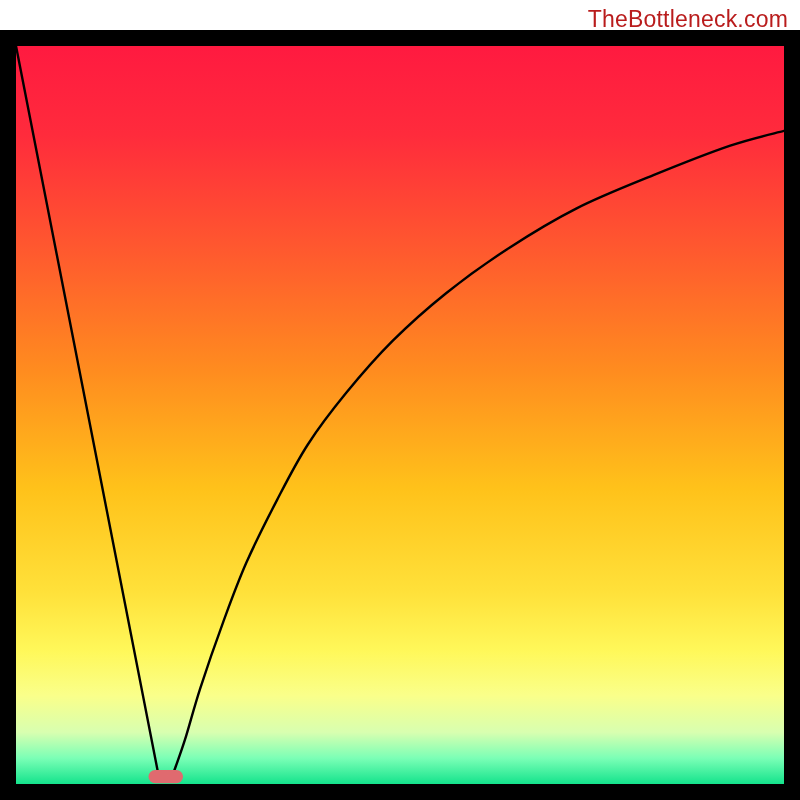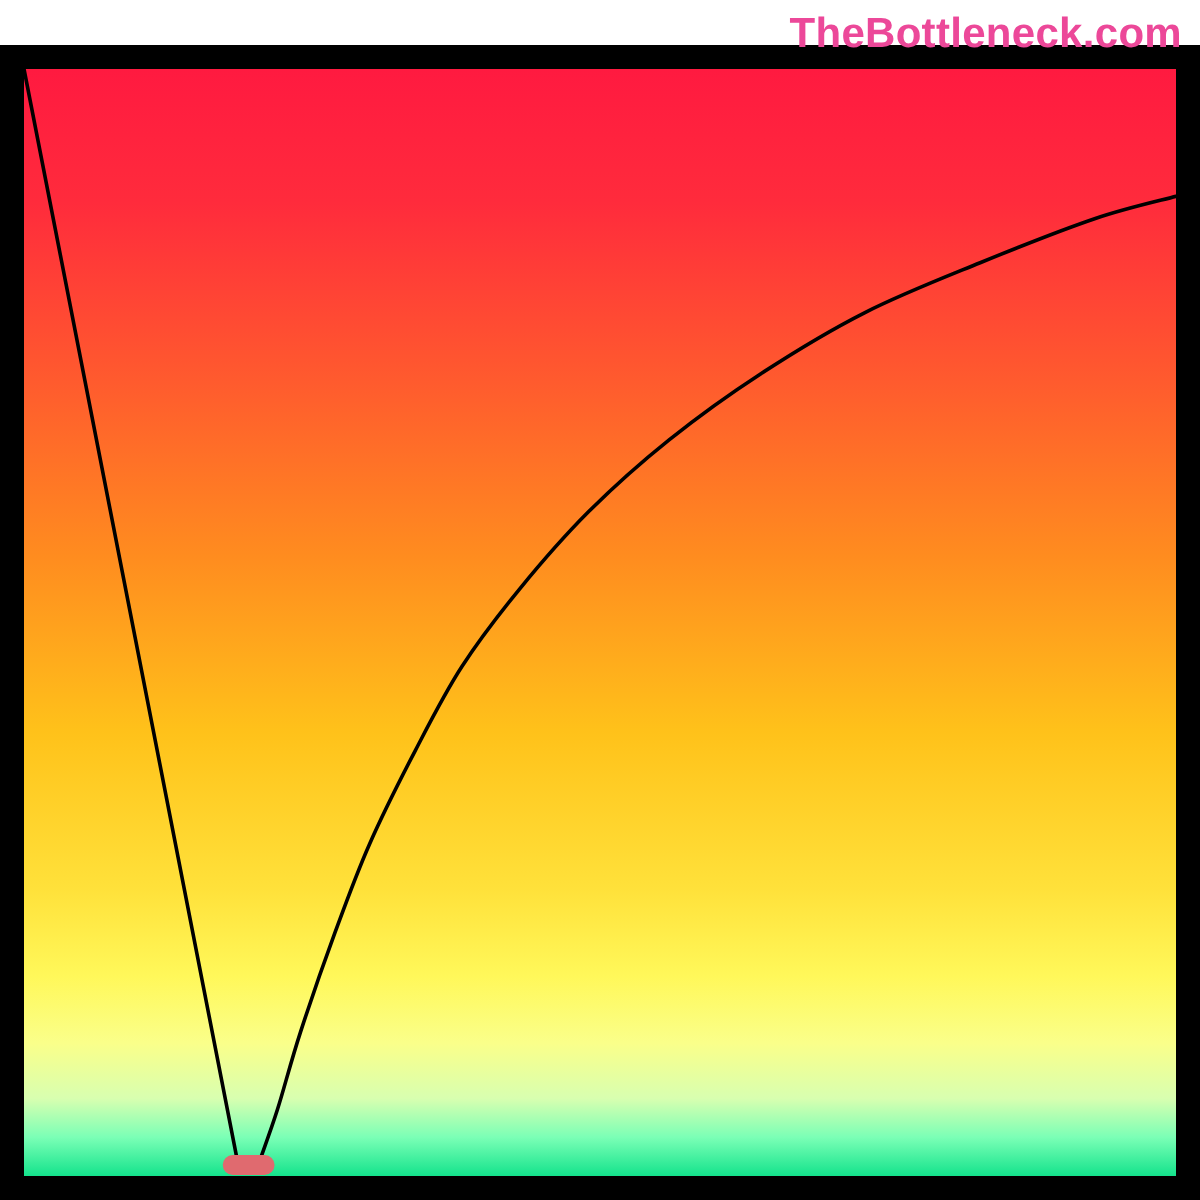--- a/index.html
+++ b/index.html
@@ -13,23 +13,23 @@
   }
   .chart-container {
     position: relative;
     width: 800px;
     height: 800px;
   }
   .watermark {
     position: absolute;
     top: 6px;
     right: 12px;
-    font-size: 28px;
-    font-weight: 700;
-    color: #ec4899;
+    font-size: 23px;
+    font-weight: 400;
+    color: #b91c1c;
     letter-spacing: 0.2px;
     user-select: none;
   }
   svg {
     display: block;
   }
 </style>
 </head>
 <body>
 

